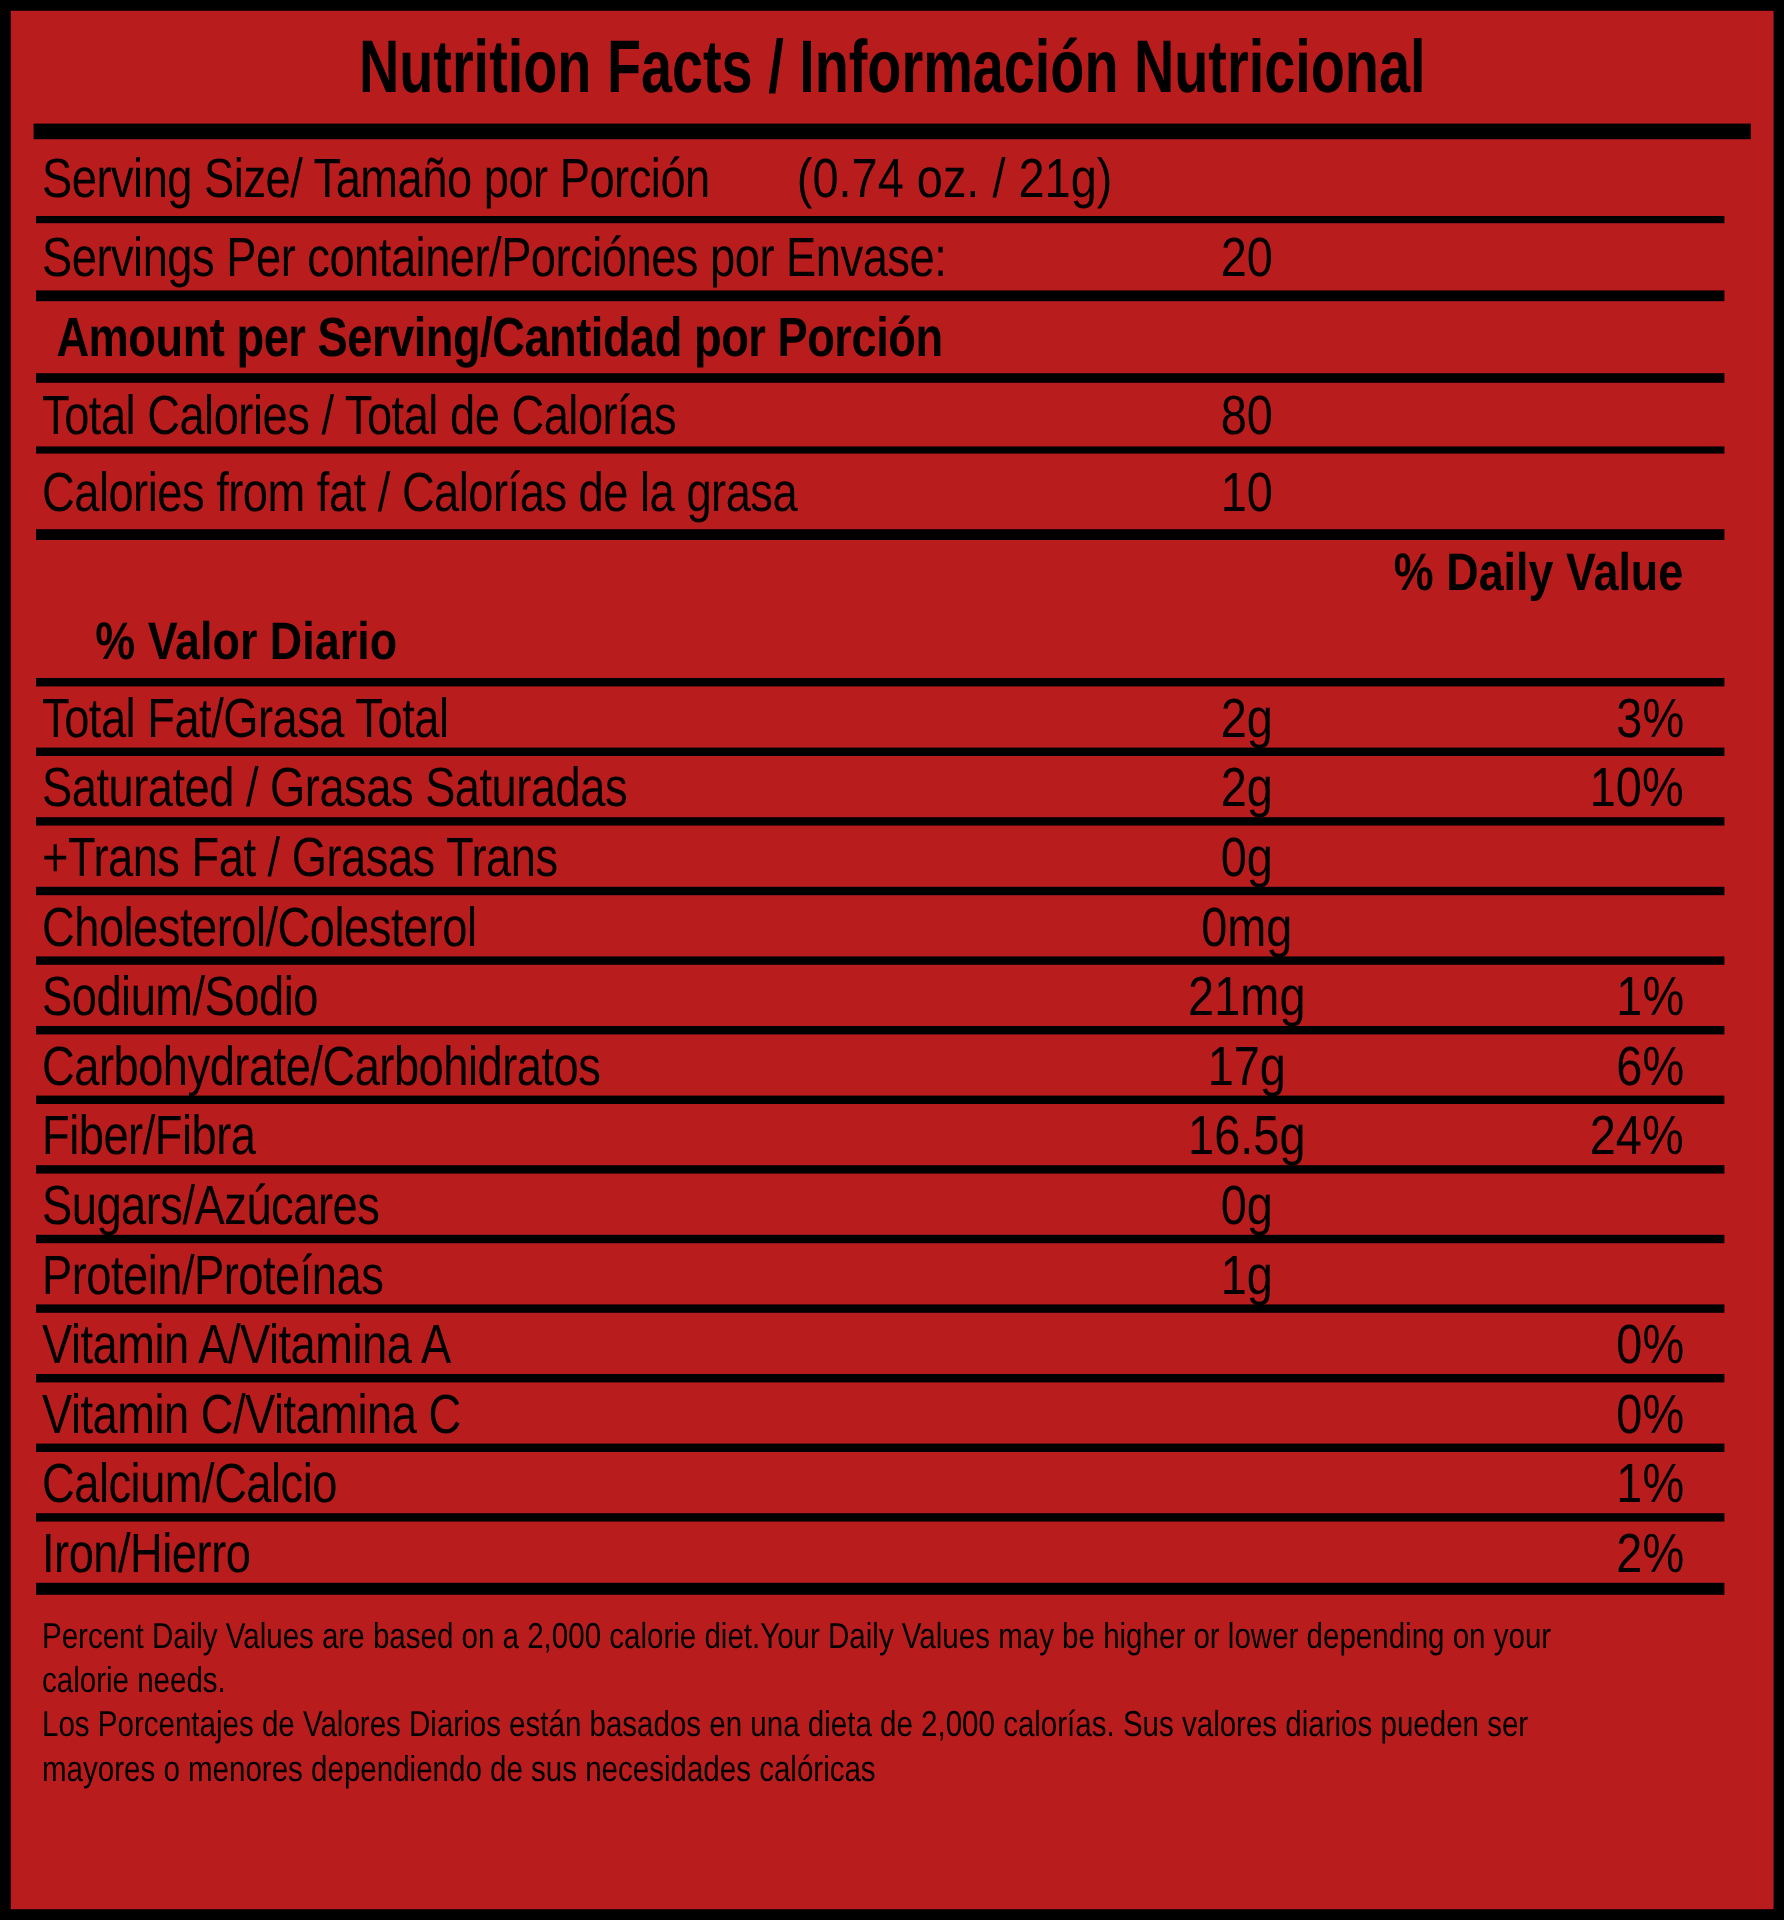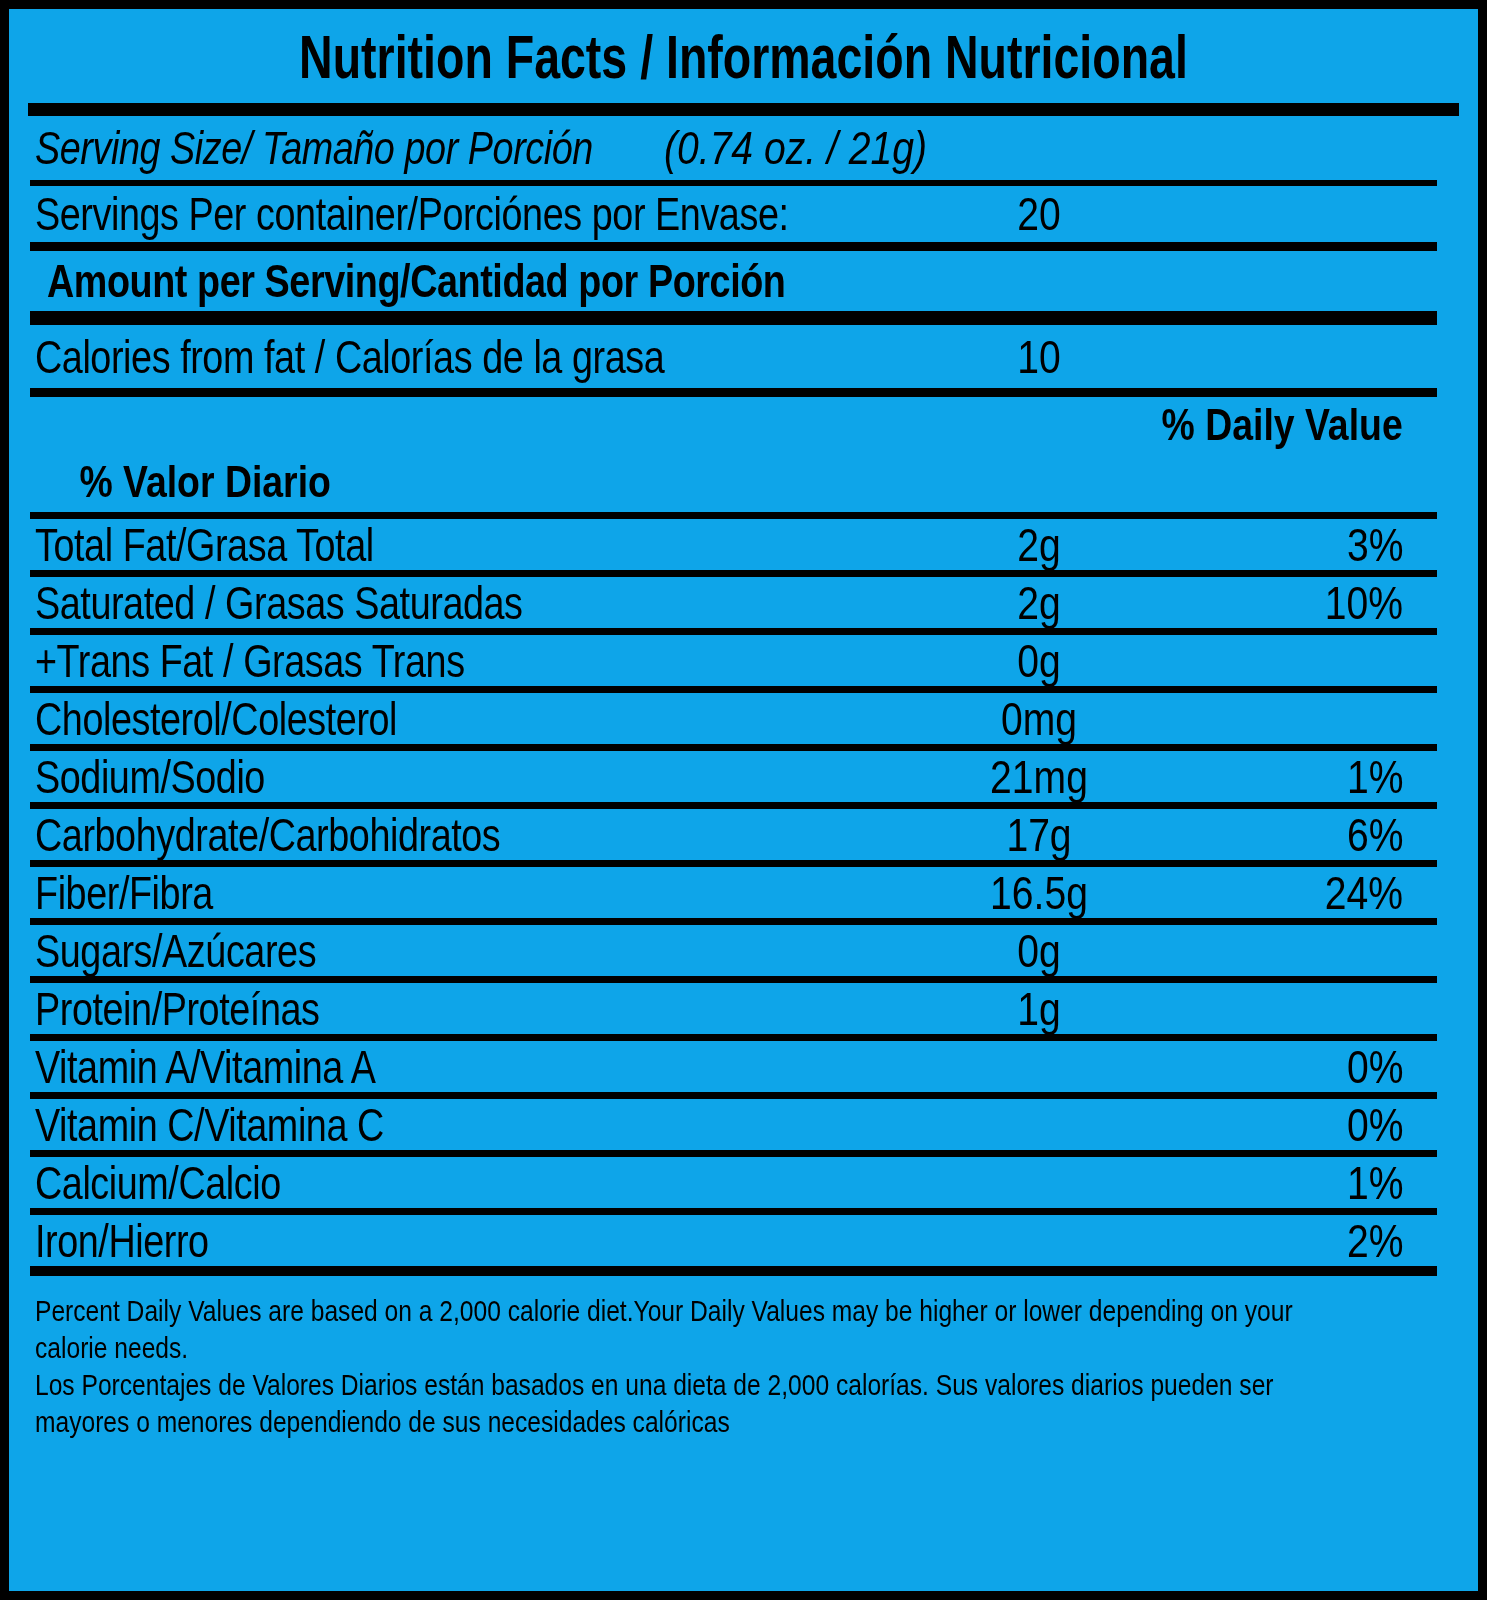--- a/index.html
+++ b/index.html
@@ -2,21 +2,21 @@
 <html><head>
 <meta charset="utf-8">
 <style>
   * { margin: 0; padding: 0; box-sizing: border-box; }
   html, body { background: #ffffff; }
   body { width: 1487px; height: 1600px; font-family: "Liberation Sans", sans-serif; color: #000; }
 
   .panel {
     width: 1487px; height: 1600px;
     border: 9px solid #000;
-    background: #0ea5e9;
+    background: #b91c1c;
     overflow: hidden;
   }
 
   
   .bar-heavy   { height: 13px; background: #000; margin: 0 19px 0 19px; }
   .rule        { height: 7px;  background: #000; margin: 0 41px 0 21px; }
   .rule-6      { height: 6px;  background: #000; margin: 0 41px 0 21px; }
   .rule-8      { height: 8px;  background: #000; margin: 0 41px 0 21px; }
   .rule-9      { height: 9px;  background: #000; margin: 0 41px 0 21px; }
   .rule-10     { height: 10px; background: #000; margin: 0 41px 0 21px; }
@@ -61,21 +61,21 @@
   .title-band { height: 94px; display: flex; align-items: center; justify-content: center; }
   .title-text {
     display: inline-block;
     font-size: 62px;
     font-weight: bold;
     transform: scaleX(0.75);
     transform-origin: 50% 50%;
     white-space: nowrap;
   }
 
-  .row-serving   { height: 64px; font-style: italic; }
+  .row-serving   { height: 64px; }
   .row-servings  { height: 56px; }
   .row-amount-hdr{ height: 60px; margin-left: 12px; }
   .row-cal1      { height: 53px; }
   .row-cal2      { height: 63px; }
   .row-dv1       { height: 55px; justify-content: flex-end; }
   .row-dv2       { height: 60px; }
   .row-nutrient  { height: 51px; }
 
   .paren {
     position: absolute;
@@ -126,20 +126,24 @@
     <span class="lbl">Servings Per container/Porciónes por Envase:</span>
     <span class="amt">20</span>
   </div>
   <div class="rule-9"></div>
 
   <div class="row row-amount-hdr">
     <span class="lbl bold">Amount per Serving/Cantidad por Porción</span>
   </div>
   <div class="rule-8"></div>
 
+  <div class="row row-cal1">
+    <span class="lbl">Total Calories / Total de Calorías</span>
+    <span class="amt">80</span>
+  </div>
   <div class="rule-6"></div>
 
   <div class="row row-cal2">
     <span class="lbl">Calories from fat / Calorías de la grasa</span>
     <span class="amt">10</span>
   </div>
   <div class="rule-9"></div>
 
   <div class="row row-dv1">
     <span class="dv-text">% Daily Value</span>

